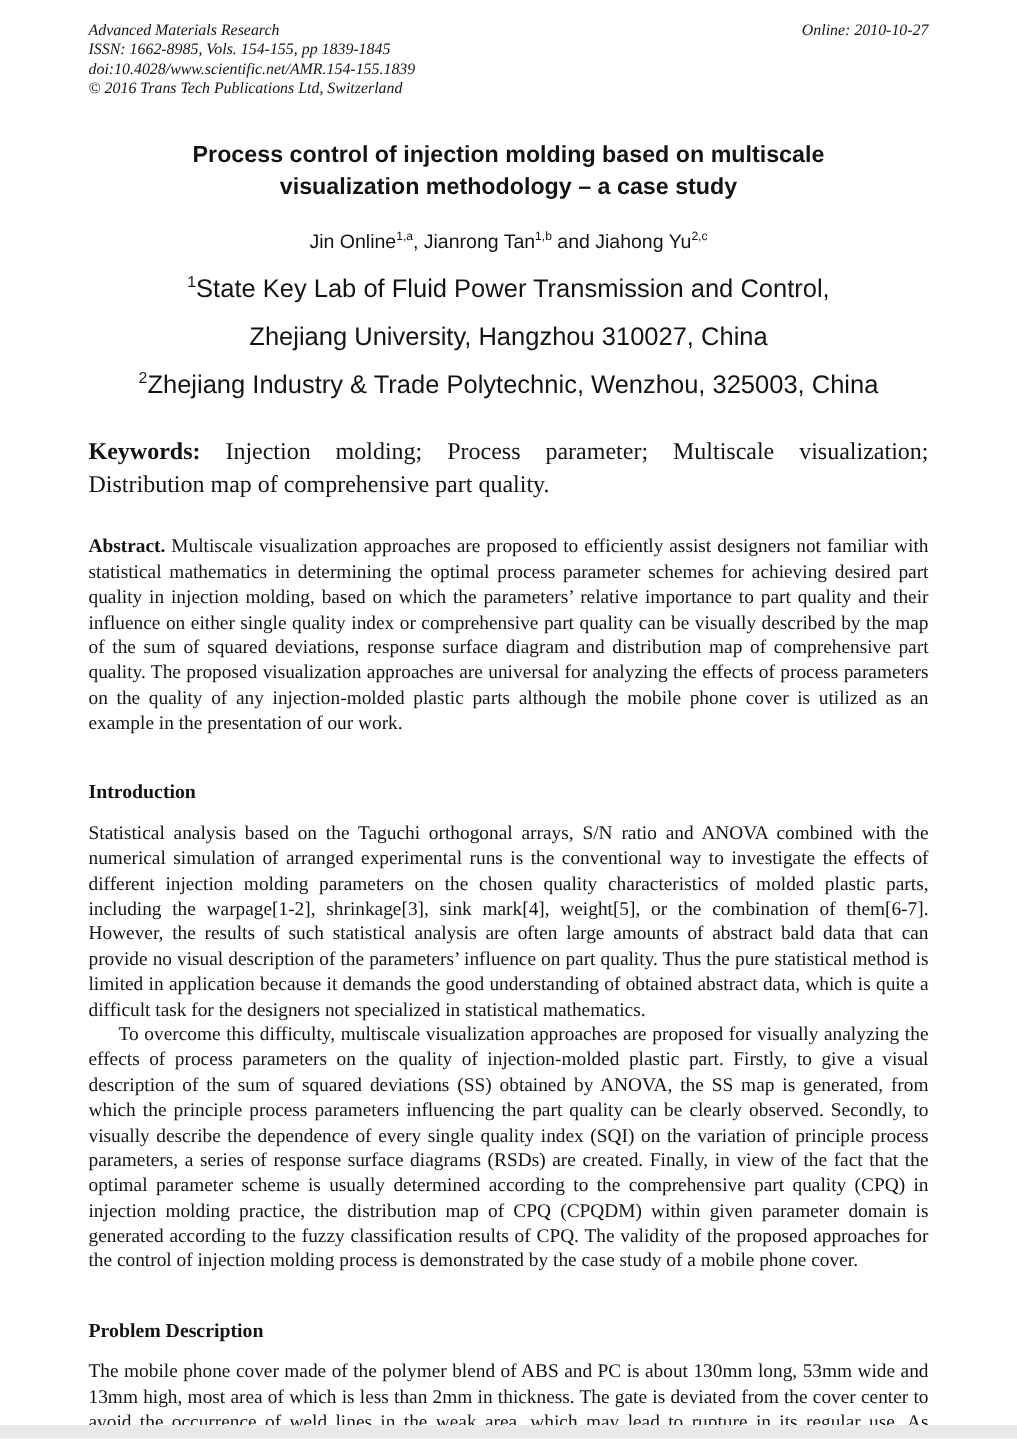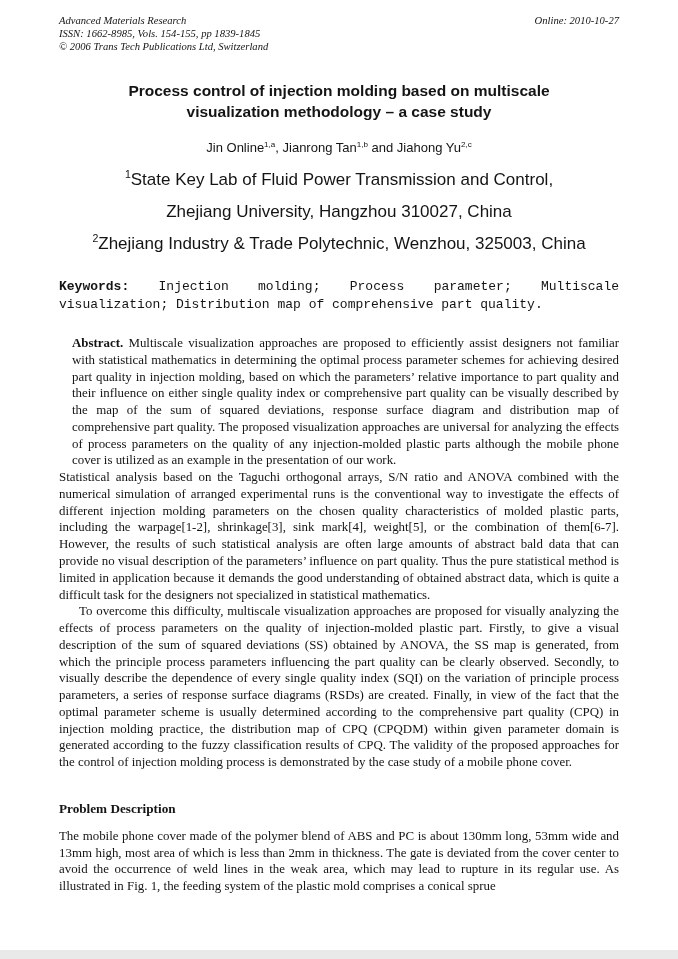--- a/index.html
+++ b/index.html
@@ -45,33 +45,32 @@
   .affil {
     margin-top: 12px;
     text-align: center;
     font-family: "Liberation Sans", sans-serif;
     font-size: 17px;
   }
   .affil.first { margin-top: 15px; }
   
   .keywords {
     margin-top: 24px;
-    font-family: Liberation Mono, monospace;
-    font-size: 13px;
+    font-family: Liberation Serif, serif;
+    font-size: 16px;
     line-height: 1.38;
     text-align: justify;
   }
   .keywords .lbl { font-weight: bold; }
   
   .abstract {
     margin-top: 21px;
     font-size: 12.9px;
     line-height: 1.3;
     text-align: justify;
-    margin-left: 13px;
   }
   .abstract .lbl { font-weight: bold; }
   .section-heading {
     margin-top: 30px;
     margin-bottom: 11px;
     font-weight: bold;
     font-size: 13.2px;
   }
   .para {
     font-size: 12.9px;
@@ -83,39 +82,41 @@
 </style>
 </head>
 <body>
 
 <div class="page">
 
   <div class="hdr">
     <div class="left">
       <div>Advanced Materials Research</div>
       <div>ISSN: 1662-8985, Vols. 154-155, pp 1839-1845</div>
-      <div>© 2006 Trans Tech Publications Ltd, Switzerland</div>
+      <div>doi:10.4028/www.scientific.net/AMR.154-155.1839</div>
+      <div>© 2016 Trans Tech Publications Ltd, Switzerland</div>
     </div>
     <div class="right">Online: 2010-10-27</div>
   </div>
 
   <div class="title">Process control of injection molding based on multiscale visualization methodology – a case study</div>
 
   <div class="authors"><span>Jin Online</span><sup>1,a</sup><span>, Jianrong Tan</span><sup>1,b</sup><span> and Jiahong Yu</span><sup>2,c</sup></div>
 
   <div class="affil first"><sup>1</sup><span>State Key Lab of Fluid Power Transmission and Control,</span></div>
 
   <div class="affil"><span>Zhejiang University, Hangzhou 310027, China</span></div>
 
   <div class="affil"><sup>2</sup><span>Zhejiang Industry &amp; Trade Polytechnic, Wenzhou, 325003, China</span></div>
 
 
   <div class="keywords"><span class="lbl">Keywords:</span><span> Injection molding; Process parameter; Multiscale visualization; Distribution map of comprehensive part quality.</span></div>
 
   <div class="abstract"><span class="lbl">Abstract.</span><span> Multiscale visualization approaches are proposed to efficiently assist designers not familiar with statistical mathematics in determining the optimal process parameter schemes for achieving desired part quality in injection molding, based on which the parameters’ relative importance to part quality and their influence on either single quality index or comprehensive part quality can be visually described by the map of the sum of squared deviations, response surface diagram and distribution map of comprehensive part quality. The proposed visualization approaches are universal for analyzing the effects of process parameters on the quality of any injection-molded plastic parts although the mobile phone cover is utilized as an example in the presentation of our work.</span></div>
 
+  <div class="section-heading">Introduction</div>
   <p class="para">Statistical analysis based on the Taguchi orthogonal arrays, S/N ratio and ANOVA combined with the numerical simulation of arranged experimental runs is the conventional way to investigate the effects of different injection molding parameters on the chosen quality characteristics of molded plastic parts, including the warpage[1-2], shrinkage[3], sink mark[4], weight[5], or the combination of them[6-7]. However, the results of such statistical analysis are often large amounts of abstract bald data that can provide no visual description of the parameters’ influence on part quality. Thus the pure statistical method is limited in application because it demands the good understanding of obtained abstract data, which is quite a difficult task for the designers not specialized in statistical mathematics.</p>
   <p class="para indent">To overcome this difficulty, multiscale visualization approaches are proposed for visually analyzing the effects of process parameters on the quality of injection-molded plastic part. Firstly, to give a visual description of the sum of squared deviations (SS) obtained by ANOVA, the SS map is generated, from which the principle process parameters influencing the part quality can be clearly observed. Secondly, to visually describe the dependence of every single quality index (SQI) on the variation of principle process parameters, a series of response surface diagrams (RSDs) are created. Finally, in view of the fact that the optimal parameter scheme is usually determined according to the comprehensive part quality (CPQ) in injection molding practice, the distribution map of CPQ (CPQDM) within given parameter domain is generated according to the fuzzy classification results of CPQ. The validity of the proposed approaches for the control of injection molding process is demonstrated by the case study of a mobile phone cover.</p>
 
   <div class="section-heading">Problem Description</div>
   <p class="para">The mobile phone cover made of the polymer blend of ABS and PC is about 130mm long, 53mm wide and 13mm high, most area of which is less than 2mm in thickness. The gate is deviated from the cover center to avoid the occurrence of weld lines in the weak area, which may lead to rupture in its regular use. As illustrated in Fig. 1, the feeding system of the plastic mold comprises a conical sprue</p>
 
 </div>
 
 </body></html>

